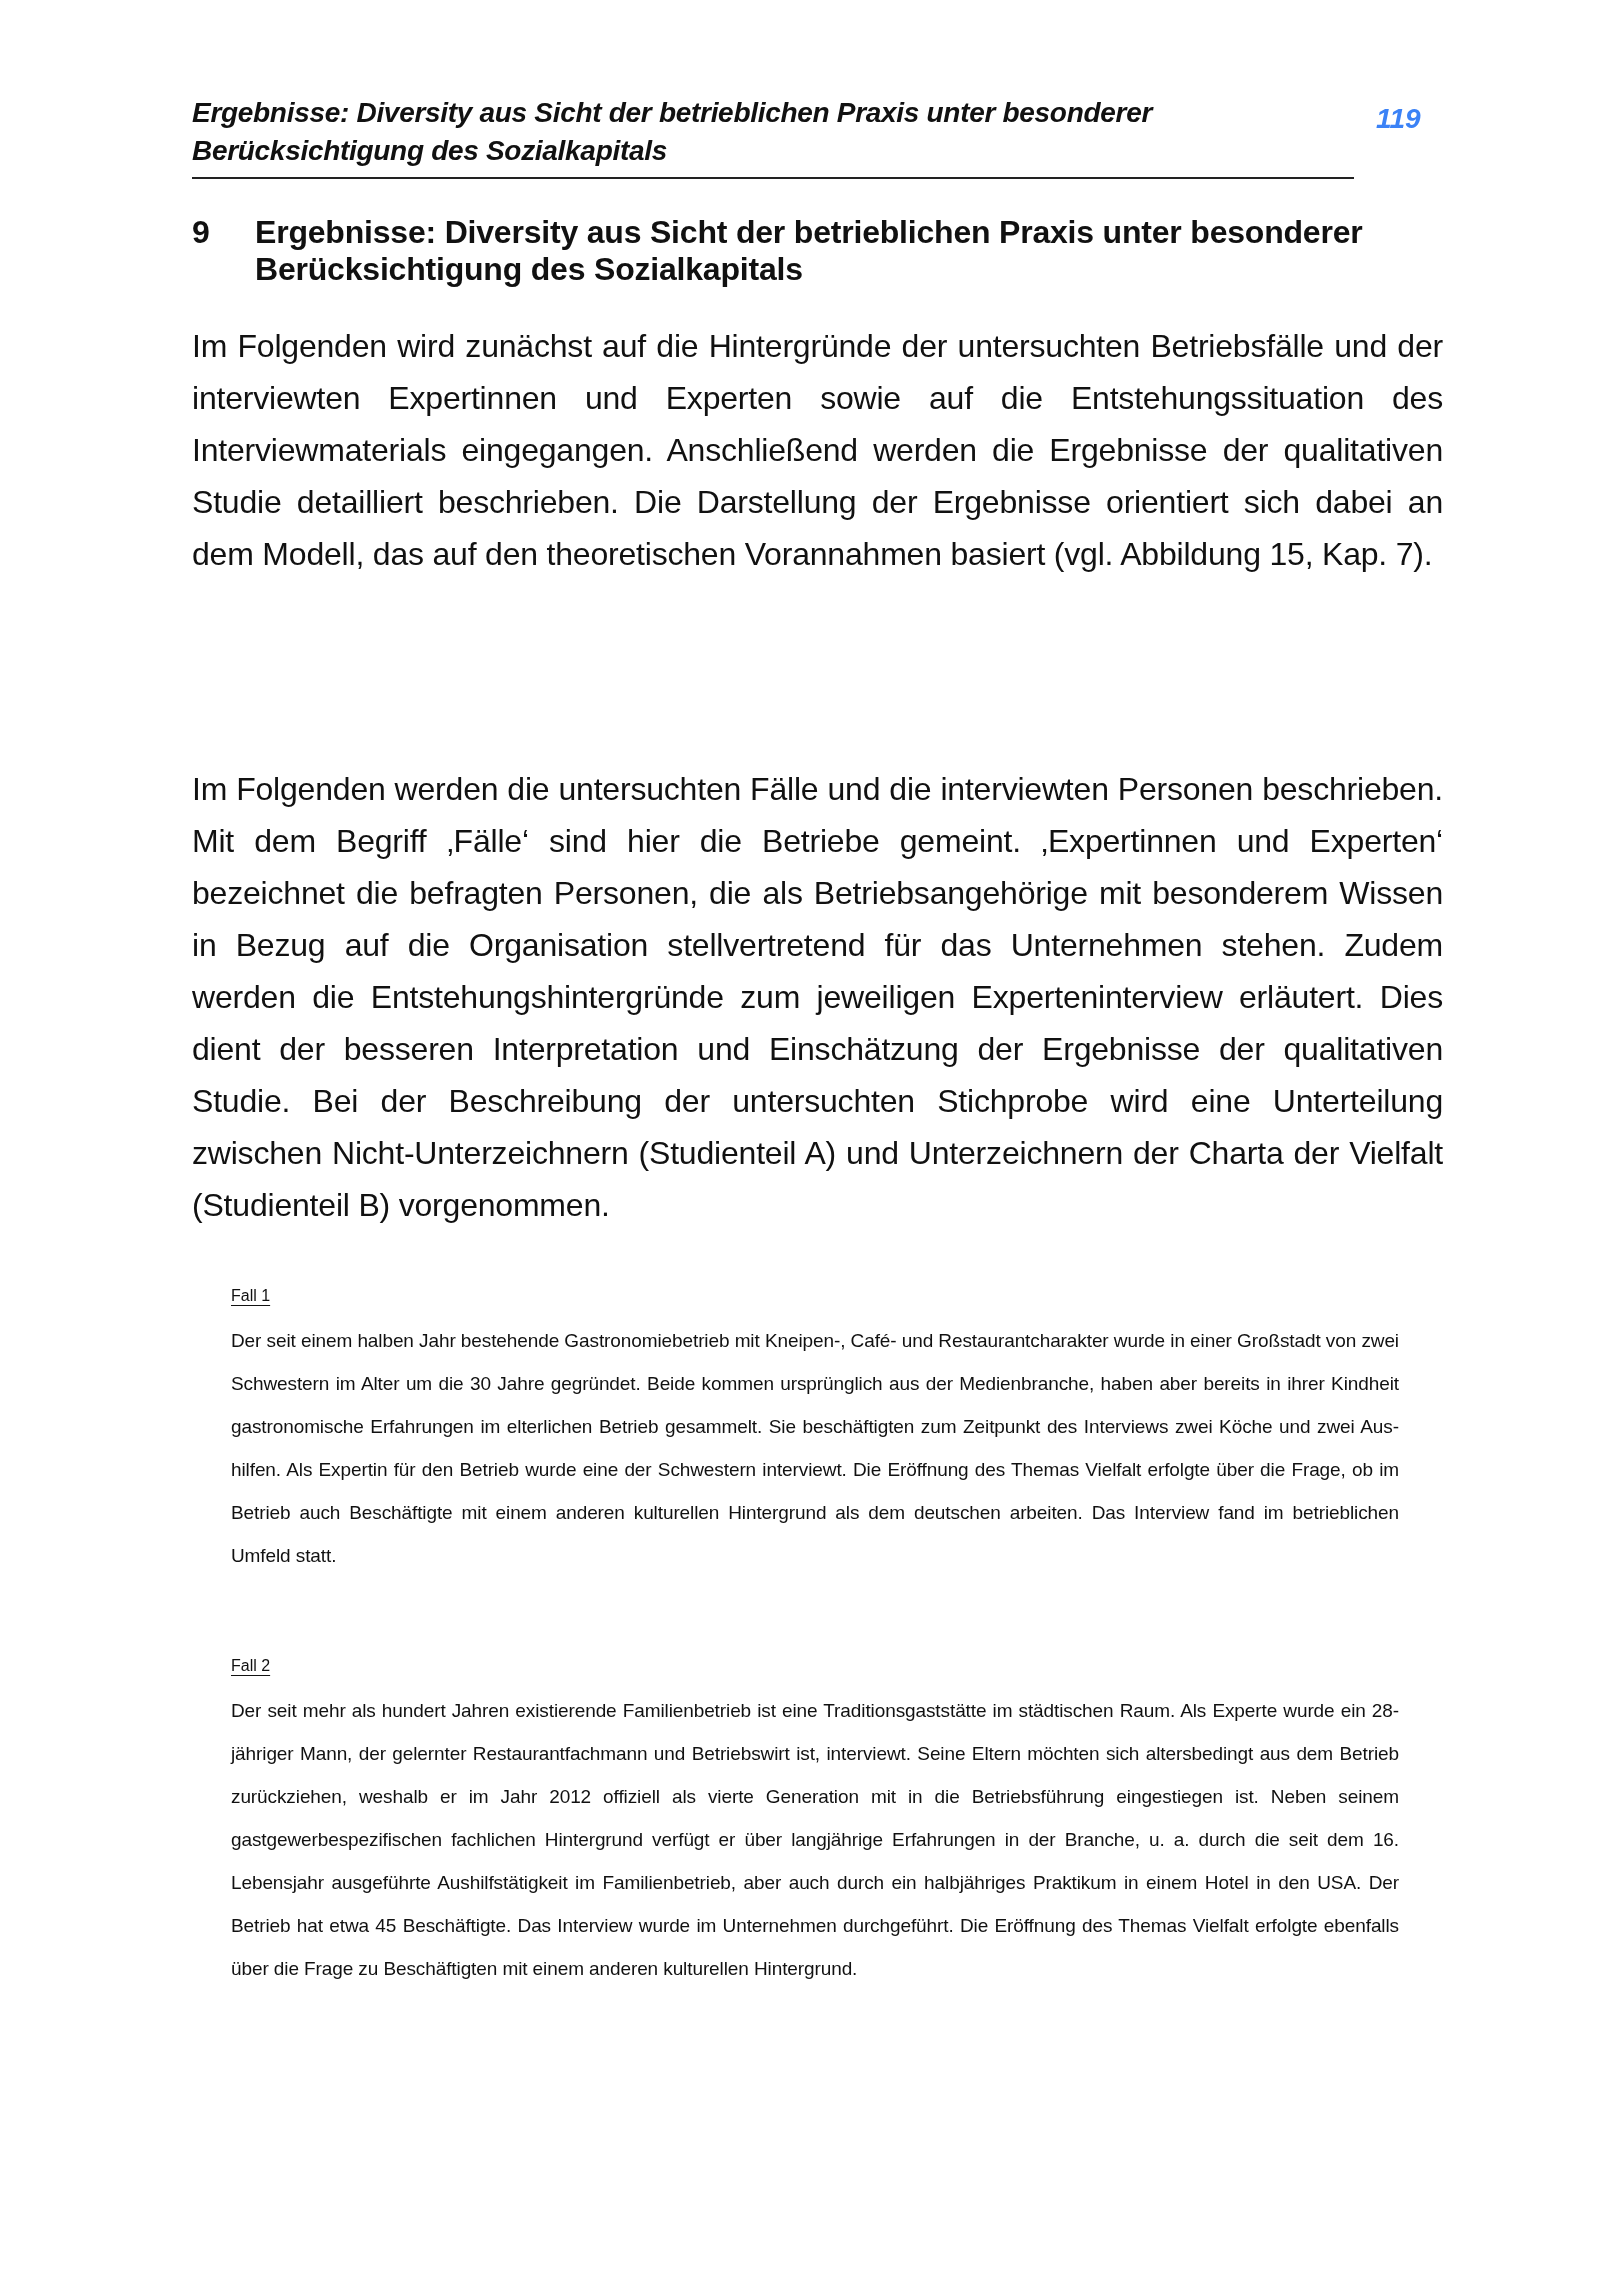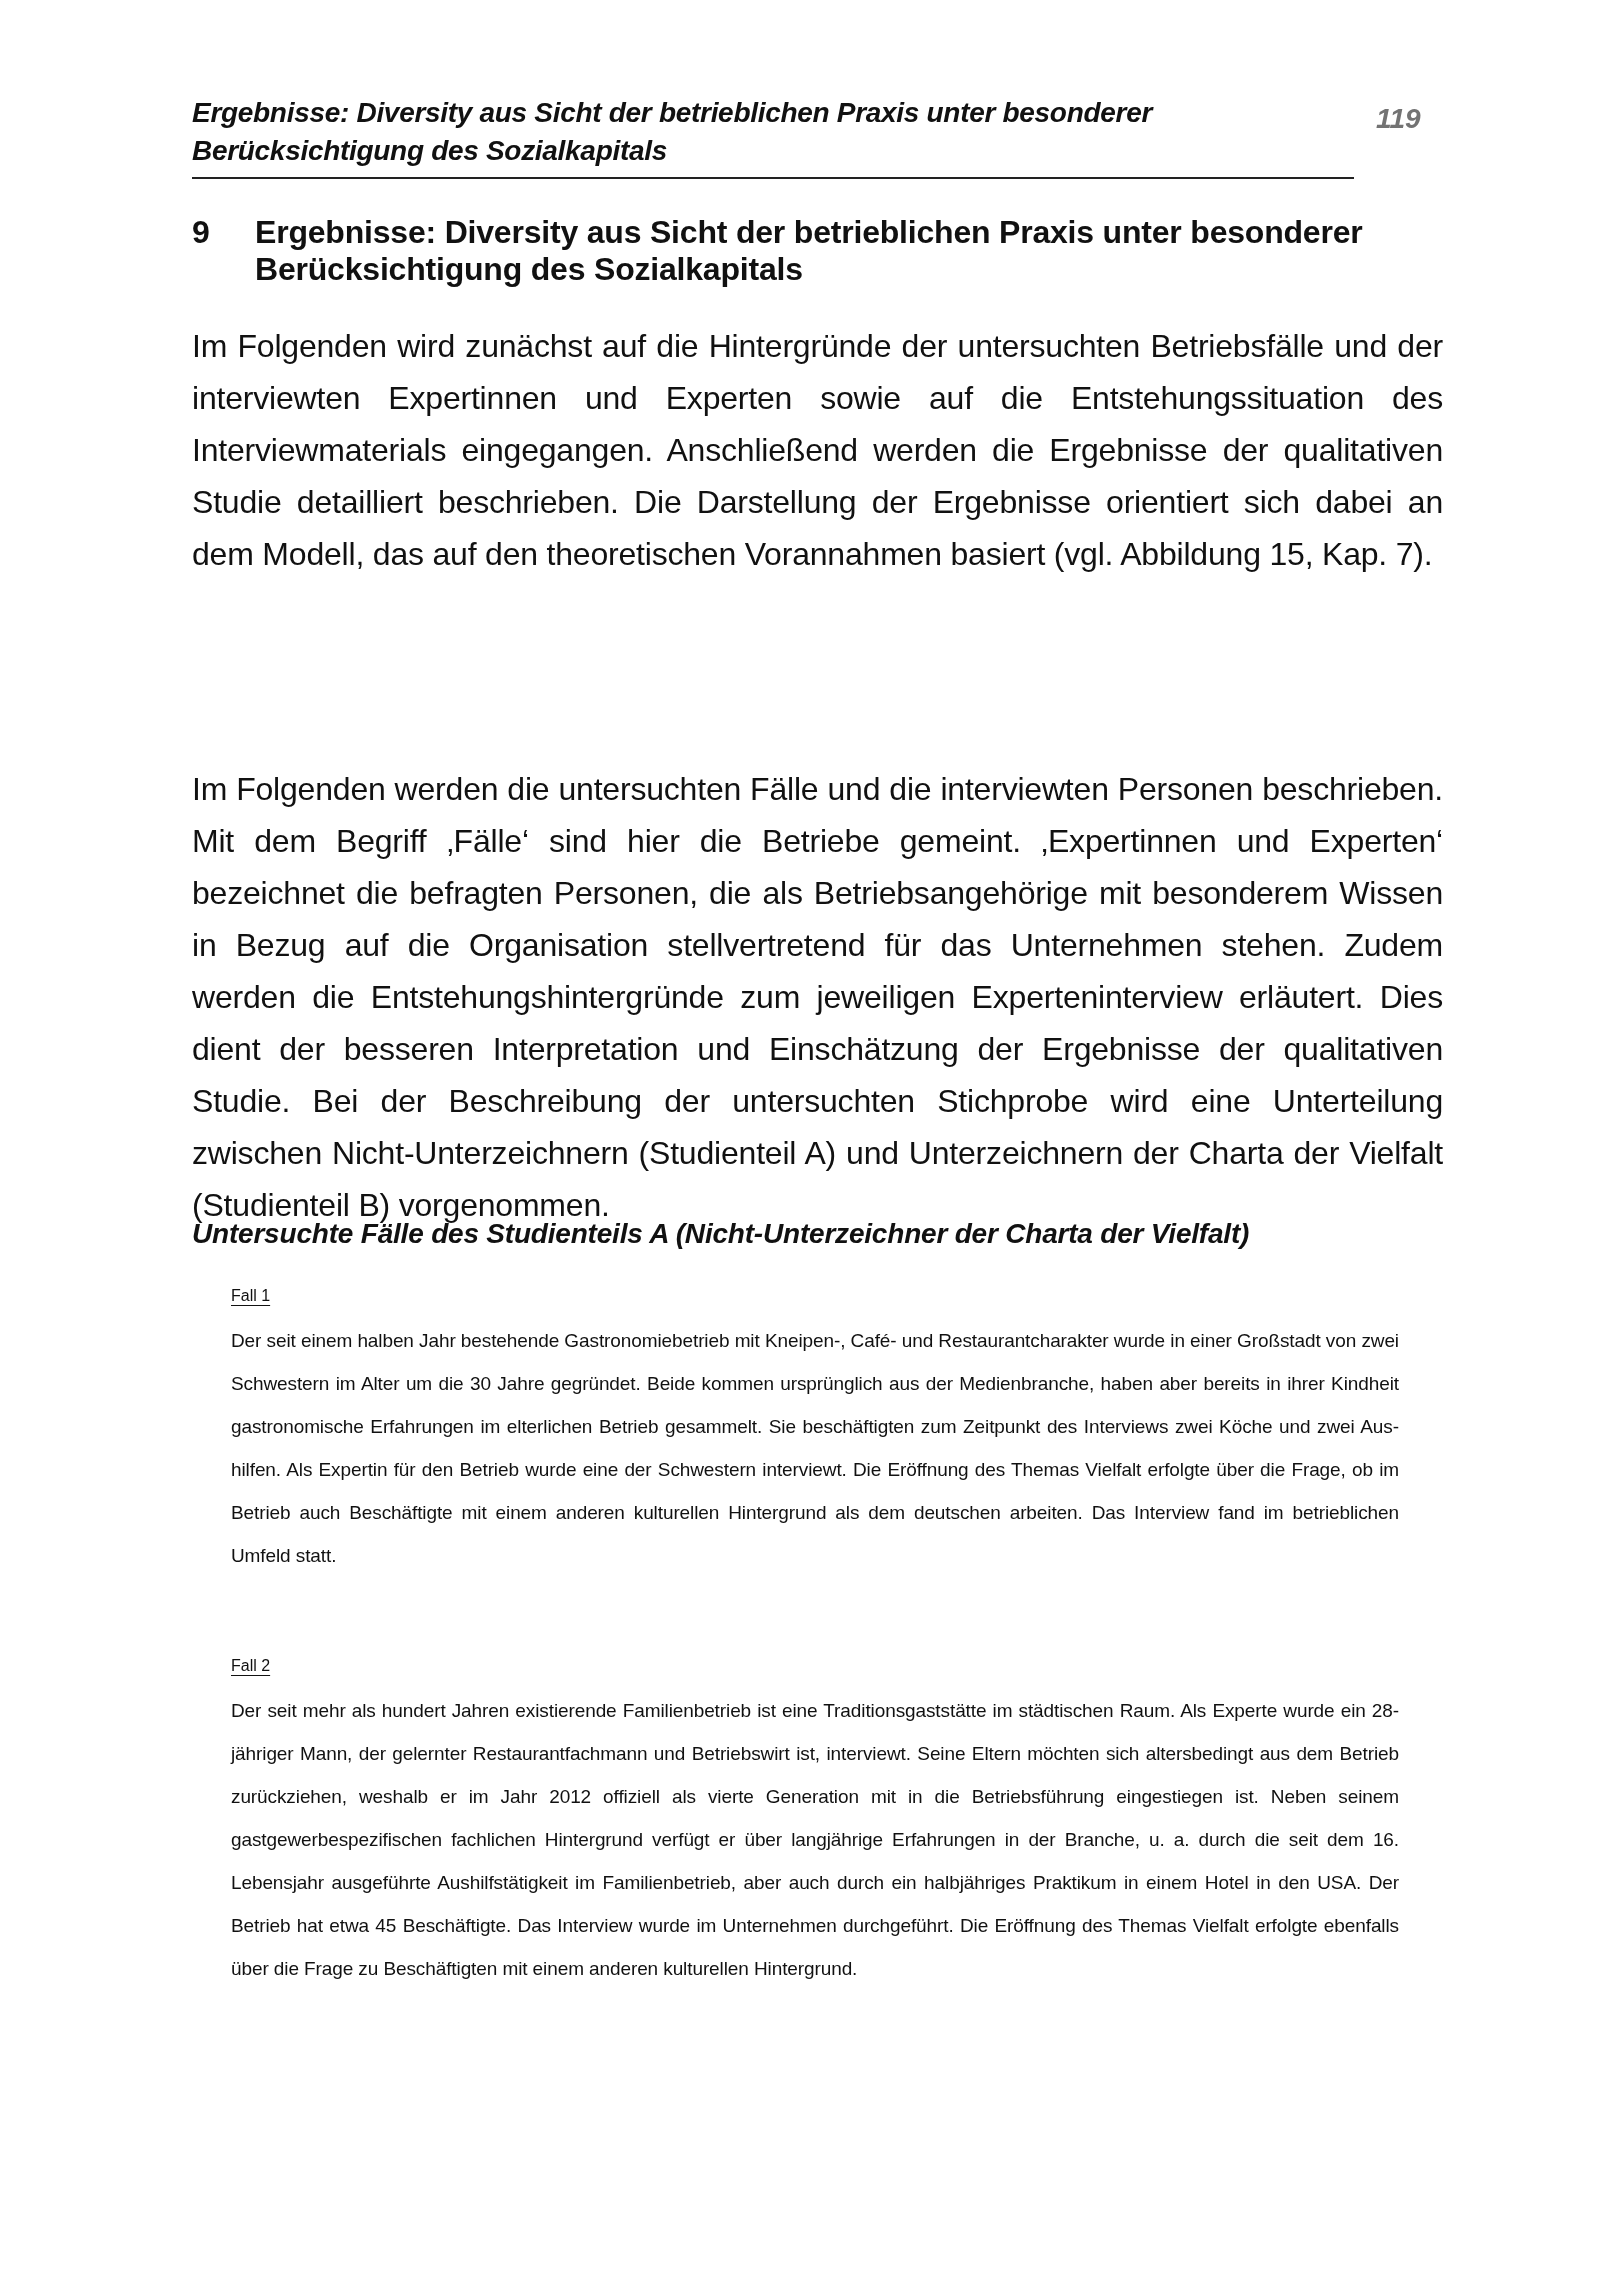--- a/index.html
+++ b/index.html
@@ -35,21 +35,21 @@
       color: #111;
     }
     .page-number {
       position: absolute;
       left: 1376px;
       top: 102px;
       font-weight: bold;
       font-style: italic;
       font-size: 28px;
       line-height: 33px;
-      color: #737373;
+      color: #3b82f6;
     }
     .header-rule {
       position: absolute;
       left: 192px;
       top: 177px;
       width: 1162px;
       height: 0;
       border-top: 2px solid #222;
     }
 
@@ -156,21 +156,20 @@
   <h1 class="chapter-heading" style="margin:0;">
     <span class="num">9</span>
     <span class="title">Ergebnisse: Diversity aus Sicht der betrieblichen Praxis unter beson­derer Berücksichtigung des Sozialkapitals</span>
   </h1>
 
   <p class="body-text p-intro" style="margin:0;">Im Folgenden wird zunächst auf die Hintergründe der untersuchten Betriebsfälle und der interviewten Expertinnen und Experten sowie auf die Entstehungssituation des Interviewma­terials eingegangen. Anschließend werden die Ergebnisse der qualitativen Studie detailliert beschrieben. Die Darstellung der Ergebnisse orientiert sich dabei an dem Modell, das auf den theoretischen Vorannahmen basiert (vgl. Abbildung 15, Kap. 7).</p>
 
 
   <p class="body-text p-section" style="margin:0;">Im Folgenden werden die untersuchten Fälle und die interviewten Personen beschrieben. Mit dem Begriff ‚Fälle‘ sind hier die Betriebe gemeint. ‚Expertinnen und Experten‘ bezeichnet die befragten Personen, die als Betriebsangehörige mit besonderem Wissen in Bezug auf die Organisation stellvertretend für das Unternehmen stehen. Zudem werden die Entstehungs­hintergründe zum jeweiligen Experteninterview erläutert. Dies dient der besseren Interpreta­tion und Einschätzung der Ergebnisse der qualitativen Studie. Bei der Beschreibung der un­tersuchten Stichprobe wird eine Unterteilung zwischen Nicht-Unterzeichnern (Studienteil A) und Unterzeichnern der Charta der Vielfalt (Studienteil B) vorgenommen.</p>
 
-  <h3 class="sub-heading" style="margin:0;">Untersuchte Fälle des Studienteils A (Nicht-Unterzeichner der Charta der Vielfalt)</h3>
 
   <div class="case case-1">
     <div class="case-label">Fall 1</div>
     <div class="case-text">Der seit einem halben Jahr bestehende Gastronomiebetrieb mit Kneipen-, Café- und Restaurantcharakter wurde in einer Großstadt von zwei Schwestern im Alter um die 30 Jahre gegründet. Beide kommen ur­sprünglich aus der Medienbranche, haben aber bereits in ihrer Kindheit gastronomische Erfahrungen im elterlichen Betrieb gesammelt. Sie beschäftigten zum Zeitpunkt des Interviews zwei Köche und zwei Aus­hilfen. Als Expertin für den Betrieb wurde eine der Schwestern interviewt. Die Eröffnung des Themas Viel­falt erfolgte über die Frage, ob im Betrieb auch Beschäftigte mit einem anderen kulturellen Hintergrund als dem deutschen arbeiten. Das Interview fand im betrieblichen Umfeld statt.</div>
   </div>
 
   <div class="case case-2">
     <div class="case-label">Fall 2</div>
     <div class="case-text">Der seit mehr als hundert Jahren existierende Familienbetrieb ist eine Traditionsgaststätte im städtischen Raum. Als Experte wurde ein 28-jähriger Mann, der gelernter Restaurantfachmann und Betriebswirt ist, in­terviewt. Seine Eltern möchten sich altersbedingt aus dem Betrieb zurückziehen, weshalb er im Jahr 2012 offiziell als vierte Generation mit in die Betriebsführung eingestiegen ist. Neben seinem gastgewerbespezi­fischen fachlichen Hintergrund verfügt er über langjährige Erfahrungen in der Branche, u. a. durch die seit dem 16. Lebensjahr ausgeführte Aushilfstätigkeit im Familienbetrieb, aber auch durch ein halbjähriges Praktikum in einem Hotel in den USA. Der Betrieb hat etwa 45 Beschäftigte. Das Interview wurde im Un­ternehmen durchgeführt. Die Eröffnung des Themas Vielfalt erfolgte ebenfalls über die Frage zu Beschäf­tigten mit einem anderen kulturellen Hintergrund.</div>
   </div>

